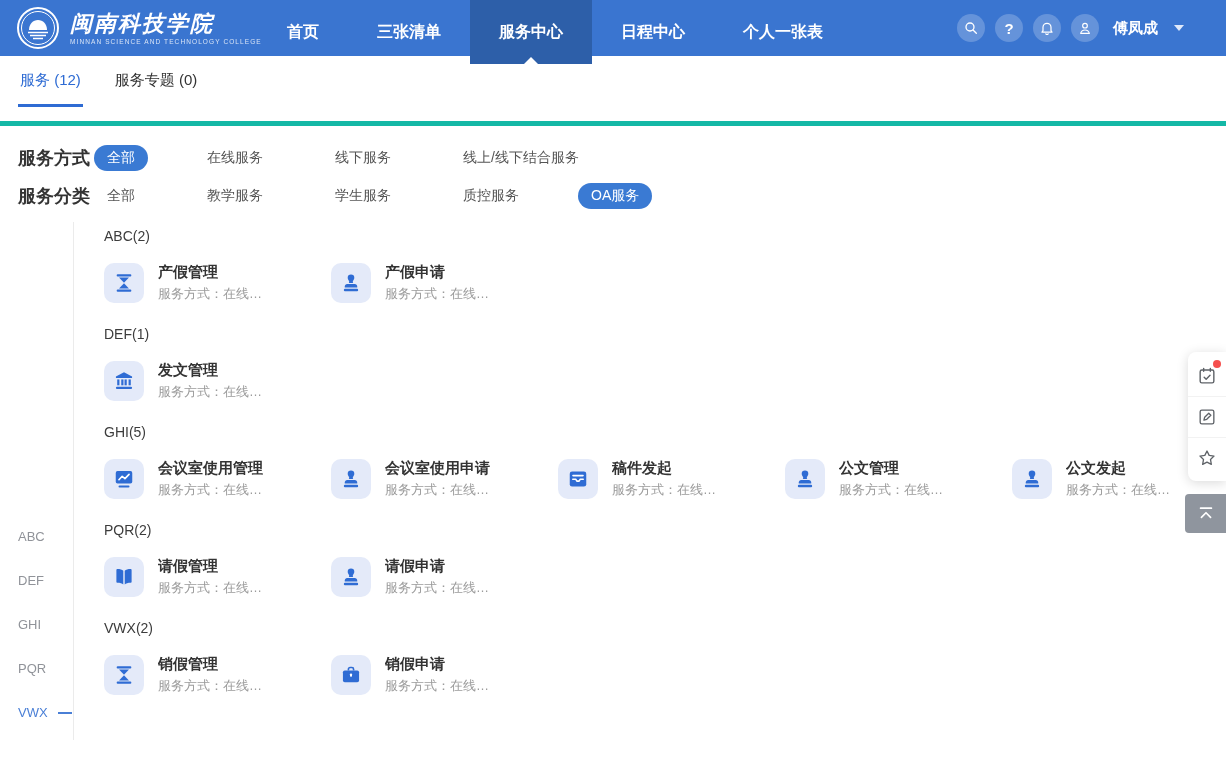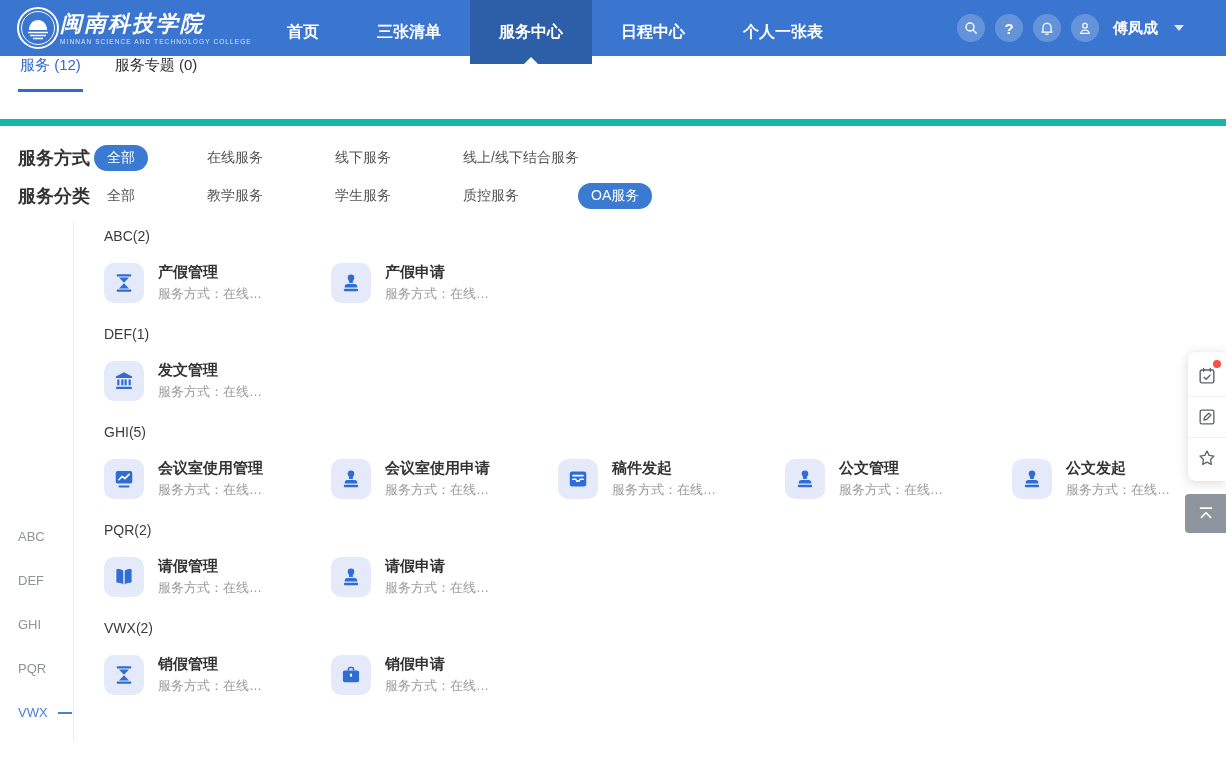--- a/index.html
+++ b/index.html
@@ -4,21 +4,21 @@
 <style>
   * { margin:0; padding:0; box-sizing:border-box; }
   html,body { width:1226px; height:764px; overflow:hidden; background:#fff;
     font-family:"Liberation Sans","DejaVu Sans",sans-serif; }
   body { position:relative; }
 
   
   .header { position:relative; height:56px; background:#3a75d0; display:flex; align-items:center; }
   .logo { position:absolute; left:16px; top:6px; display:flex; align-items:center; }
   .logo-emblem { width:44px; height:44px; }
-  .logo-text { color:#fff; }
+  .logo-text { margin-left:10px; color:#fff; }
   .logo-zh { font-size:22px; font-weight:700; font-family:"DejaVu Serif","Liberation Serif",serif; font-style:italic; letter-spacing:2px; line-height:24px; }
   .logo-en { font-size:6.5px; letter-spacing:1.1px; color:rgba(255,255,255,0.8); margin-top:3px; }
 
   .nav { position:absolute; left:258px; top:0; height:56px; display:flex; }
   .nav-item { height:64px; display:flex; align-items:center; padding:0 29px; color:#fff;
     font-size:16px; font-weight:700; cursor:pointer; position:relative; }
   .nav-item.active { background:#2d5fa9; }
   .nav-item.active::after { content:""; position:absolute; left:50%; bottom:0; transform:translateX(-50%);
     width:0; height:0; border-left:7px solid transparent; border-right:7px solid transparent;
     border-bottom:7px solid #fff; }
@@ -26,21 +26,21 @@
   .header-right { position:absolute; right:42px; top:0; height:56px; display:flex; align-items:center; gap:10px; }
   .hicon { width:28px; height:28px; border-radius:50%; background:rgba(255,255,255,0.22);
     display:flex; align-items:center; justify-content:center; cursor:pointer; }
   .hicon svg { width:16px; height:16px; }
   .hicon.help { color:#fff; font-size:15px; font-weight:700; }
   .user-name { color:#fff; font-size:15px; font-weight:700; margin-left:4px; }
   .caret { width:0; height:0; border-left:5px solid transparent; border-right:5px solid transparent;
     border-top:6px solid #dfe9fa; margin-left:6px; }
 
   
-  .tabs-row { height:70px; border-bottom:7px solid #14b8a6; display:flex; align-items:flex-start; padding:0 18px; }
+  .tabs-row { height:70px; border-bottom:5px solid #14b8a6; display:flex; align-items:center; padding:0 18px; }
   .tab { font-size:15px; color:#333; padding:0 2px 14px 2px; margin-right:30px; cursor:pointer; border-bottom:3px solid transparent; }
   .tab.active { color:#2e6bd3; border-bottom-color:#2e6bd3; }
 
   
   .filters { padding:18px 0 0 18px; }
   .filter-row { display:flex; align-items:center; margin-bottom:10px; height:28px; }
   .filter-label { font-size:18px; font-weight:700; color:#333; width:76px; flex:none; }
   .filter-opts { display:flex; align-items:center;gap:46px; }
   .filter-opt { font-size:14px; color:#555; padding:4px 13px; border-radius:14px; cursor:pointer; white-space:nowrap; }
   .filter-opt.selected { background:#3a7ad3; color:#fff; }

